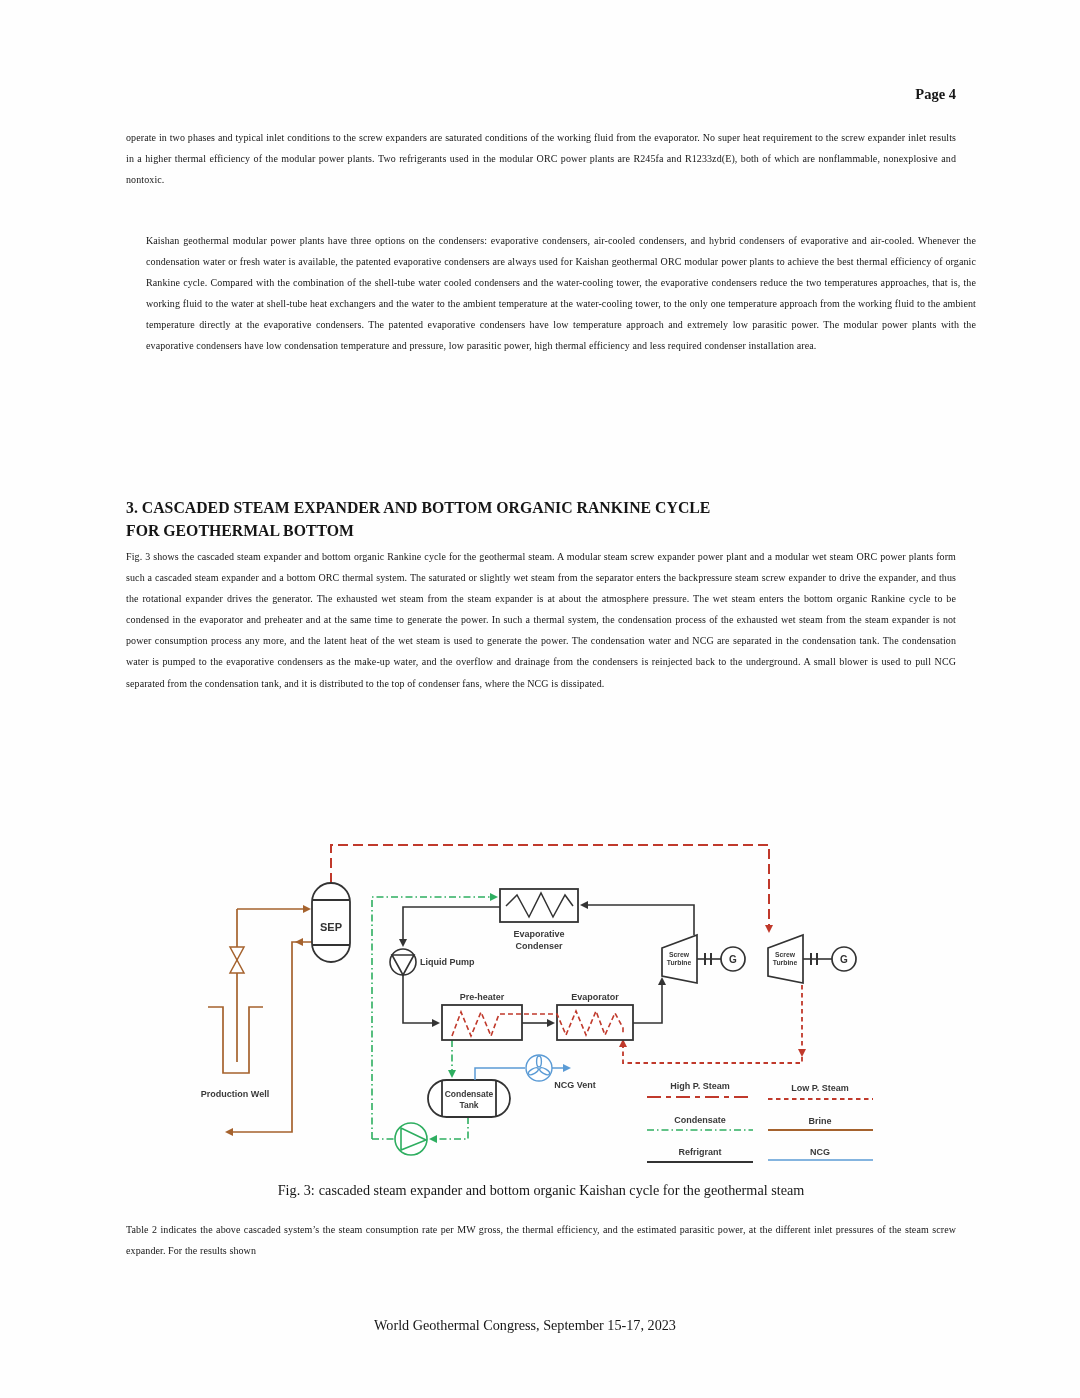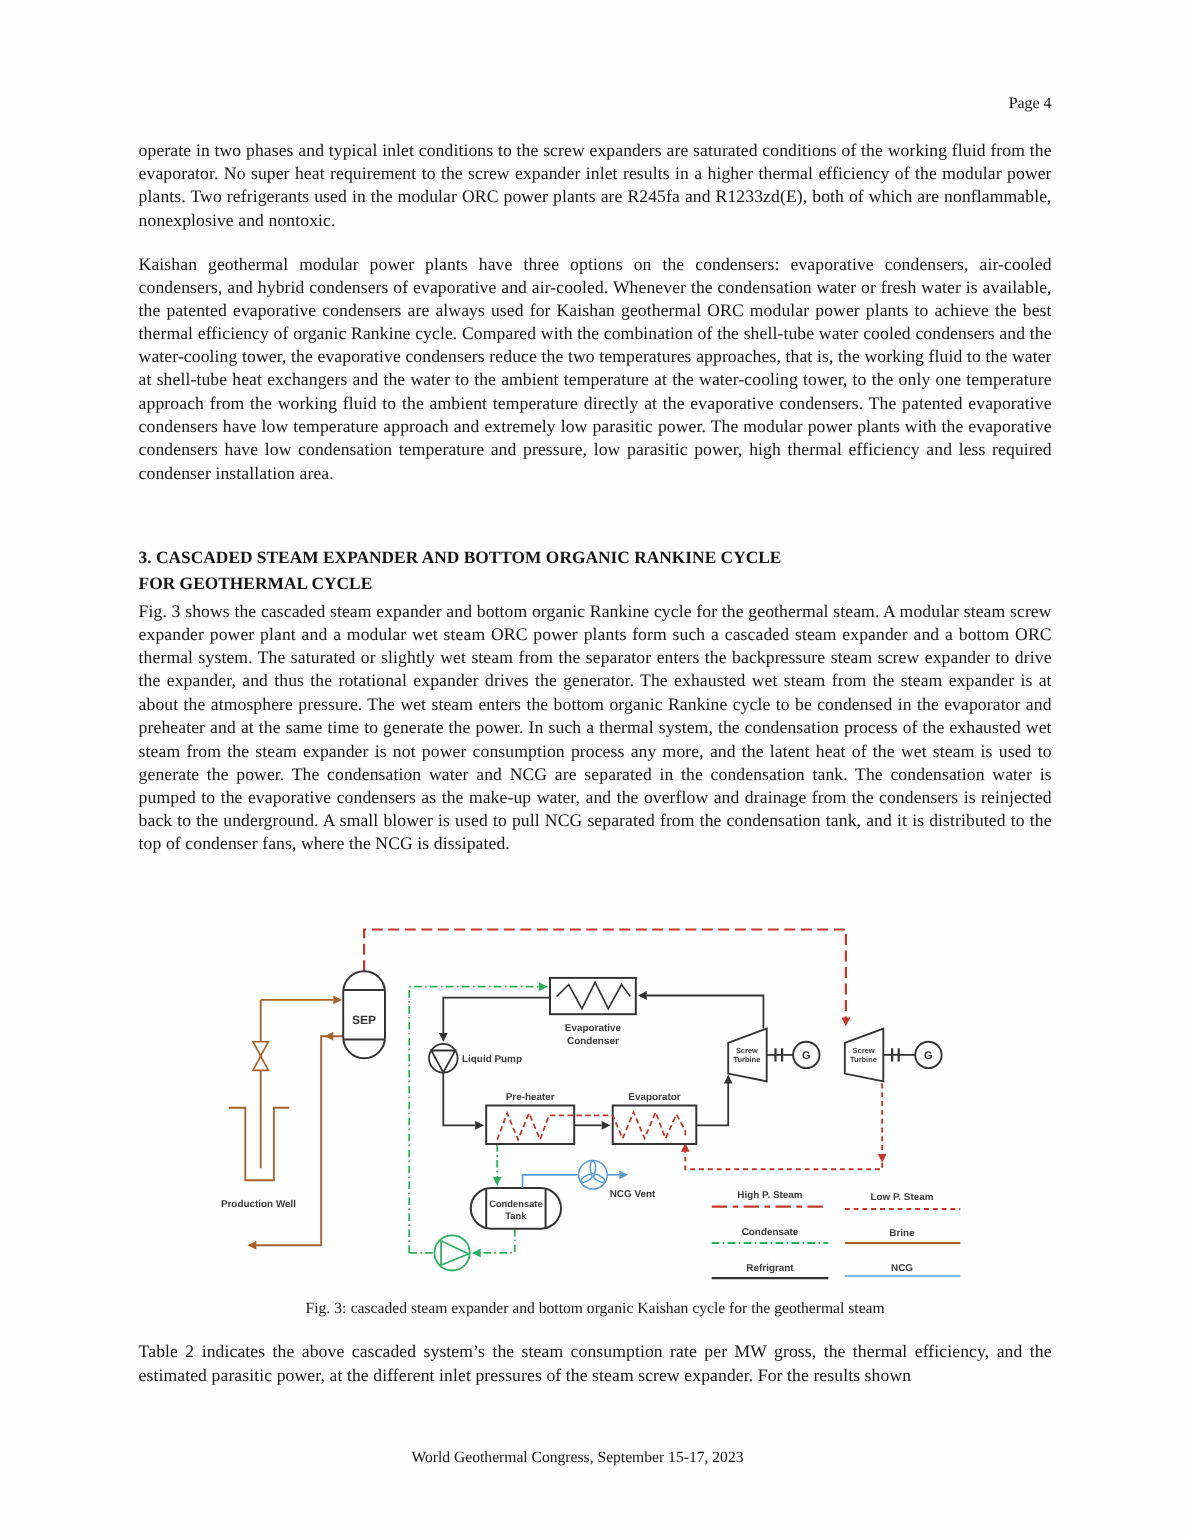--- a/index.html
+++ b/index.html
@@ -3,31 +3,31 @@
 <meta charset="utf-8">
 <style>
   * { margin: 0; padding: 0; box-sizing: border-box; }
   html, body { width: 1080px; height: 1398px; background: #ffffff; overflow: hidden; }
   body { font-family: "Liberation Serif", serif; color: #161616; position: relative; }
 
   .page { position: absolute; inset: 0; background: #fefefe; }
 
   .page-number {
     position: absolute; top: 86px; left: 126px; width: 830px;
-    text-align: right; font-weight: normal; font-size: 14.5px;
+    text-align: right; font-weight: bold; font-size: 14.5px;
   }
 
   .para {
     position: absolute; left: 126px; width: 830px;
-    font-size: 16px; line-height: 21.1px;
+    font-size: 10px; line-height: 21.1px;
     text-align: justify; text-justify: inter-word;
     letter-spacing: 0.1px;
   }
   .para-1 { top: 127px; }
-  .para-2 { top: 230px; }
+  .para-2 { top: 230px; margin-left: 20px; }
   .para-3 { top: 546px; }
   .para-4 { top: 1219px; }
 
   .section-heading {
     position: absolute; top: 496px; left: 126px; width: 830px;
     text-align: left; font-weight: bold; font-size: 15.8px; line-height: 23px;
   }
 
   .figure-wrap { position: absolute; top: 838px; left: 126px; width: 830px; height: 336px; }
 
@@ -58,21 +58,21 @@
 
 <div class="page">
 
   <div class="page-number">Page 4</div>
 
   <div class="para para-1">operate in two phases and typical inlet conditions to the screw expanders are saturated conditions of the working fluid from the evaporator. No super heat requirement to the screw expander inlet results in a higher thermal efficiency of the modular power plants. Two refrigerants used in the modular ORC power plants are R245fa and R1233zd(E), both of which are nonflammable, nonexplosive and nontoxic.</div>
   <div class="para para-2">Kaishan geothermal modular power plants have three options on the condensers: evaporative condensers, air-cooled condensers, and hybrid condensers of evaporative and air-cooled. Whenever the condensation water or fresh water is available, the patented evaporative condensers are always used for Kaishan geothermal ORC modular power plants to achieve the best thermal efficiency of organic Rankine cycle. Compared with the combination of the shell-tube water cooled condensers and the water-cooling tower, the evaporative condensers reduce the two temperatures approaches, that is, the working fluid to the water at shell-tube heat exchangers and the water to the ambient temperature at the water-cooling tower, to the only one temperature approach from the working fluid to the ambient temperature directly at the evaporative condensers. The patented evaporative condensers have low temperature approach and extremely low parasitic power. The modular power plants with the evaporative condensers have low condensation temperature and pressure, low parasitic power, high thermal efficiency and less required condenser installation area.</div>
 
   <div class="section-heading">
     <div>3. CASCADED STEAM EXPANDER AND BOTTOM ORGANIC RANKINE CYCLE</div>
-    <div>FOR GEOTHERMAL CYCLE</div>
+    <div>FOR GEOTHERMAL BOTTOM</div>
   </div>
 
   <div class="para para-3">Fig. 3 shows the cascaded steam expander and bottom organic Rankine cycle for the geothermal steam. A modular steam screw expander power plant and a modular wet steam ORC power plants form such a cascaded steam expander and a bottom ORC thermal system. The saturated or slightly wet steam from the separator enters the backpressure steam screw expander to drive the expander, and thus the rotational expander drives the generator. The exhausted wet steam from the steam expander is at about the atmosphere pressure. The wet steam enters the bottom organic Rankine cycle to be condensed in the evaporator and preheater and at the same time to generate the power. In such a thermal system, the condensation process of the exhausted wet steam from the steam expander is not power consumption process any more, and the latent heat of the wet steam is used to generate the power. The condensation water and NCG are separated in the condensation tank. The condensation water is pumped to the evaporative condensers as the make-up water, and the overflow and drainage from the condensers is reinjected back to the underground. A small blower is used to pull NCG separated from the condensation tank, and it is distributed to the top of condenser fans, where the NCG is dissipated.</div>
 
   <div class="figure-wrap">
     <svg width="830" height="336" viewBox="0 0 830 336">
 
       <g stroke="#a5622d" stroke-width="1.7" fill="none">
         <path d="M111,224 V71"></path>
         <path d="M111,71 H177"></path>

